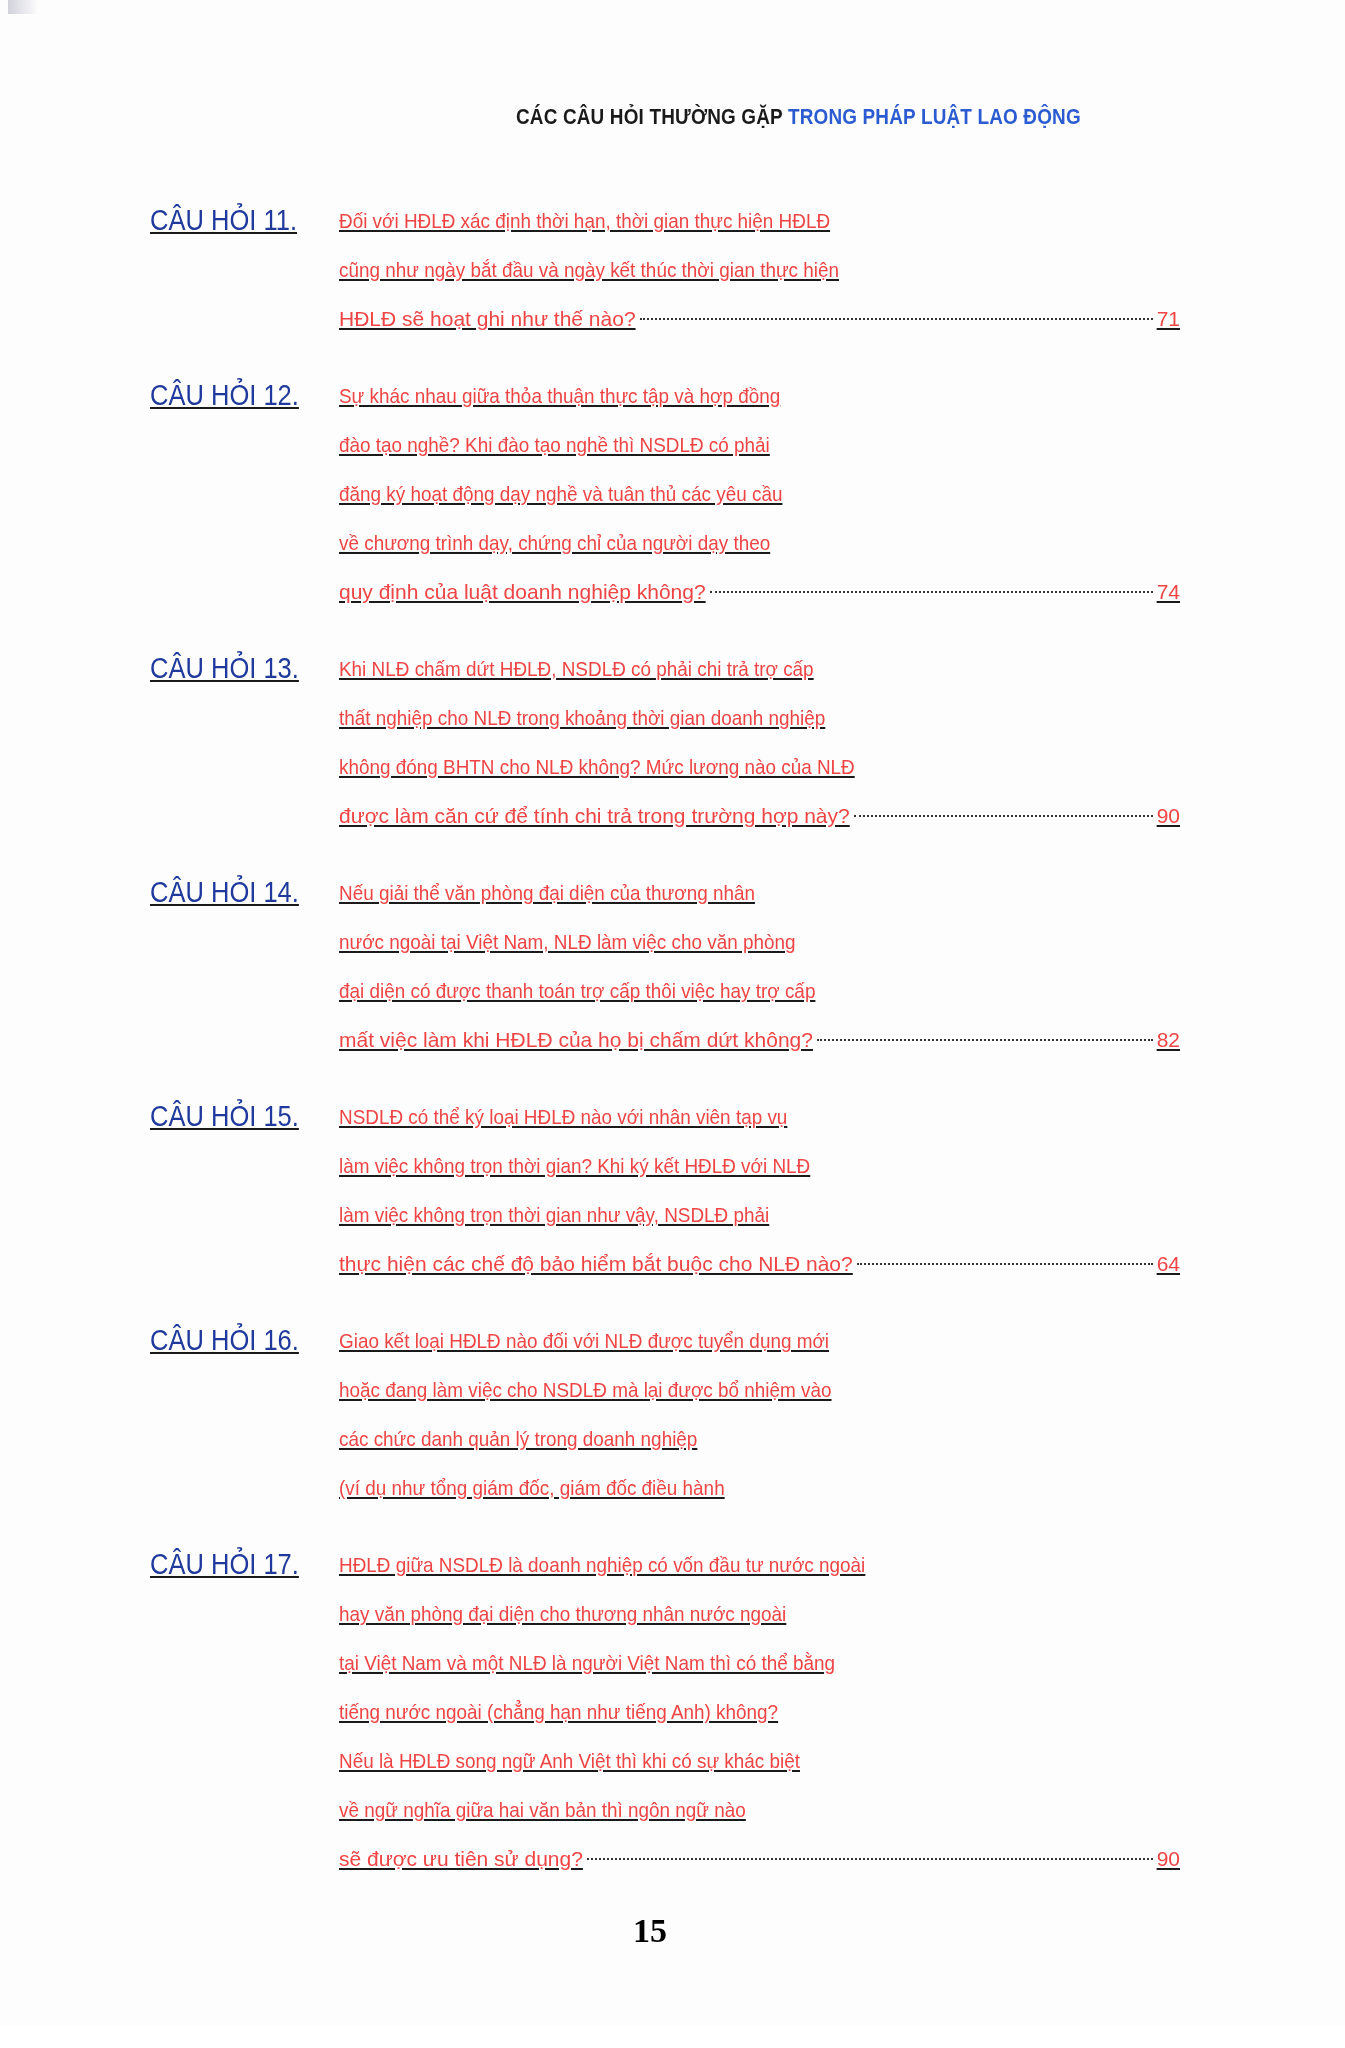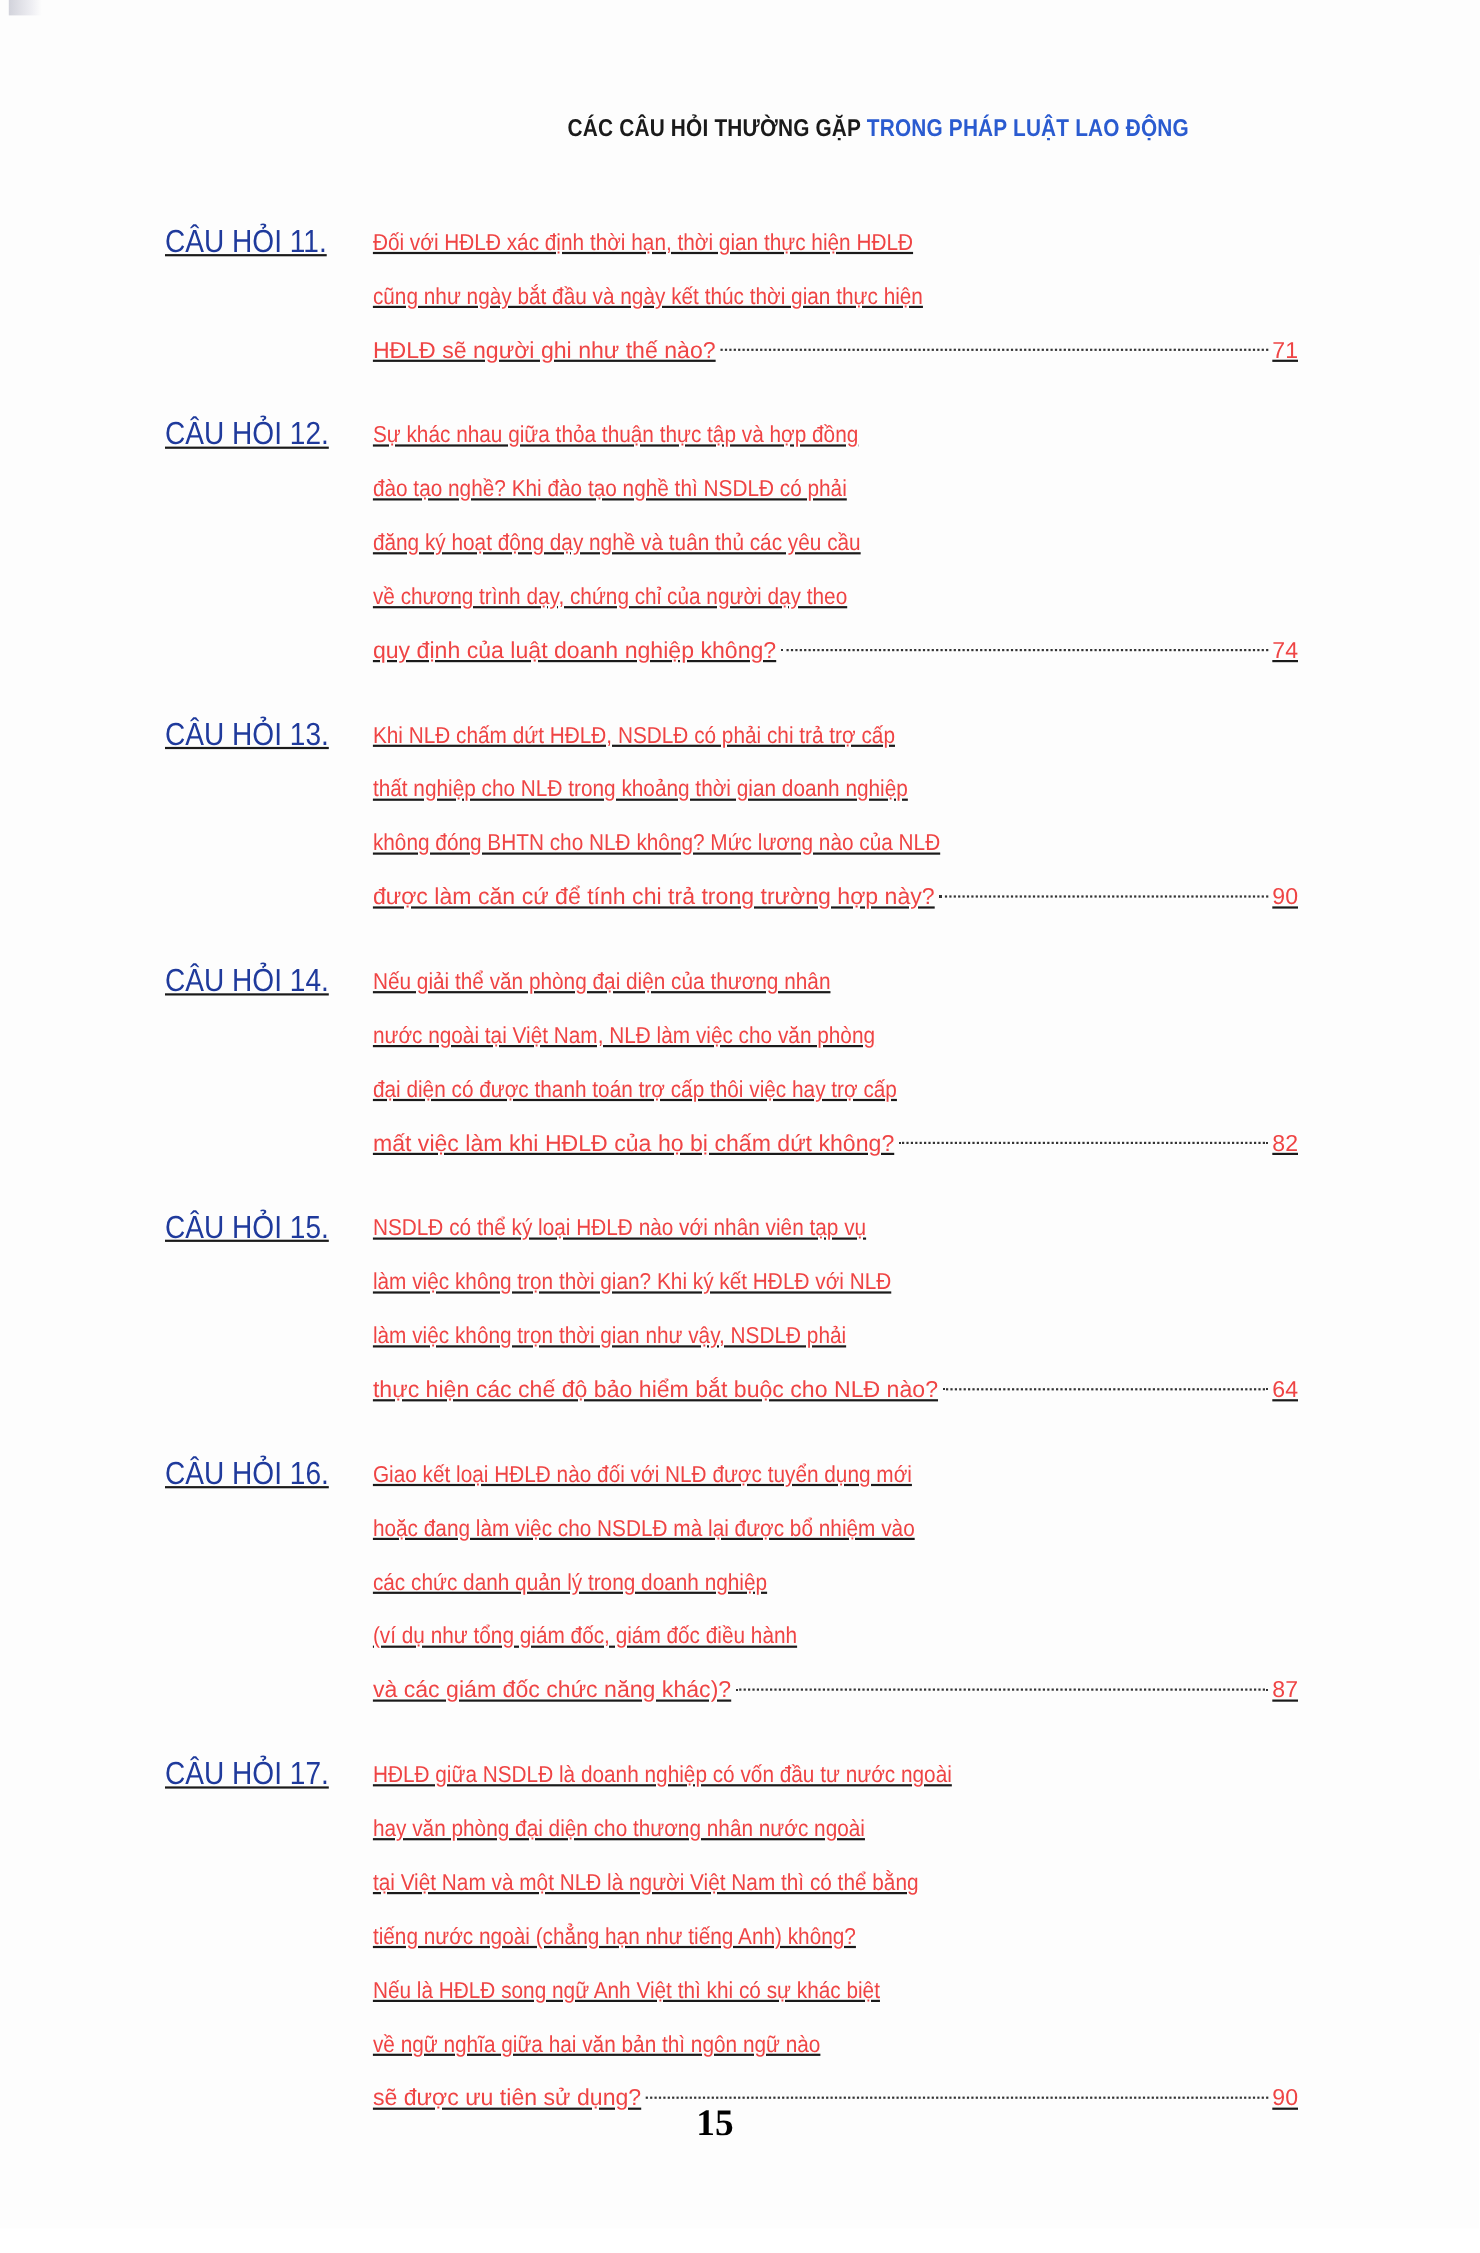--- a/index.html
+++ b/index.html
@@ -120,21 +120,21 @@
   </div>
 
   <div class="toc">
 
     <div class="entry">
       <div class="label">CÂU HỎI 11.</div>
       <div class="body">
         <span class="line">Đối với HĐLĐ xác định thời hạn, thời gian thực hiện HĐLĐ</span>
         <span class="line">cũng như ngày bắt đầu và ngày kết thúc thời gian thực hiện</span>
         <div class="last-line">
-          <span class="text">HĐLĐ sẽ người ghi như thế nào?</span>
+          <span class="text">HĐLĐ sẽ hoạt ghi như thế nào?</span>
           <span class="dots"></span>
           <span class="pnum">71</span>
         </div>
       </div>
     </div>
 
     <div class="entry">
       <div class="label">CÂU HỎI 12.</div>
       <div class="body">
         <span class="line">Sự khác nhau giữa thỏa thuận thực tập và hợp đồng</span>
@@ -191,25 +191,20 @@
       </div>
     </div>
 
     <div class="entry">
       <div class="label">CÂU HỎI 16.</div>
       <div class="body">
         <span class="line">Giao kết loại HĐLĐ nào đối với NLĐ được tuyển dụng mới</span>
         <span class="line">hoặc đang làm việc cho NSDLĐ mà lại được bổ nhiệm vào</span>
         <span class="line">các chức danh quản lý trong doanh nghiệp</span>
         <span class="line">(ví dụ như tổng giám đốc, giám đốc điều hành</span>
-        <div class="last-line">
-          <span class="text">và các giám đốc chức năng khác)?</span>
-          <span class="dots"></span>
-          <span class="pnum">87</span>
-        </div>
       </div>
     </div>
 
     <div class="entry">
       <div class="label">CÂU HỎI 17.</div>
       <div class="body">
         <span class="line">HĐLĐ giữa NSDLĐ là doanh nghiệp có vốn đầu tư nước ngoài</span>
         <span class="line">hay văn phòng đại diện cho thương nhân nước ngoài</span>
         <span class="line">tại Việt Nam và một NLĐ là người Việt Nam thì có thể bằng</span>
         <span class="line">tiếng nước ngoài (chẳng hạn như tiếng Anh) không?</span>

